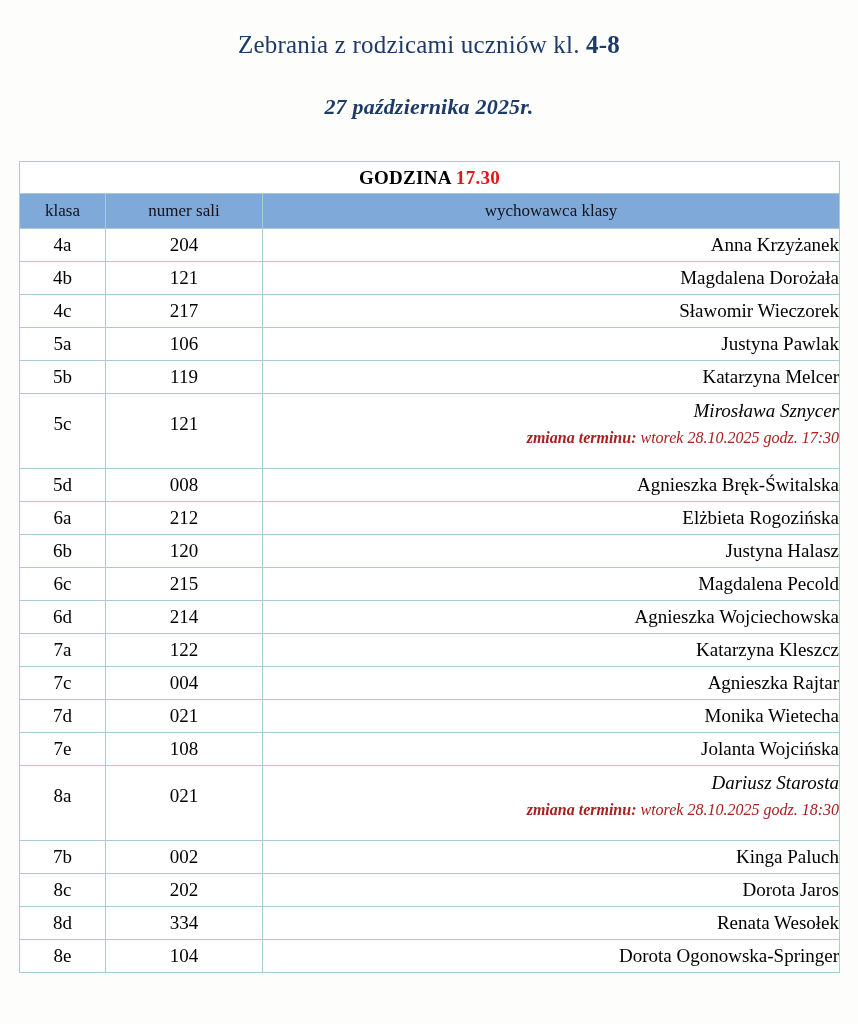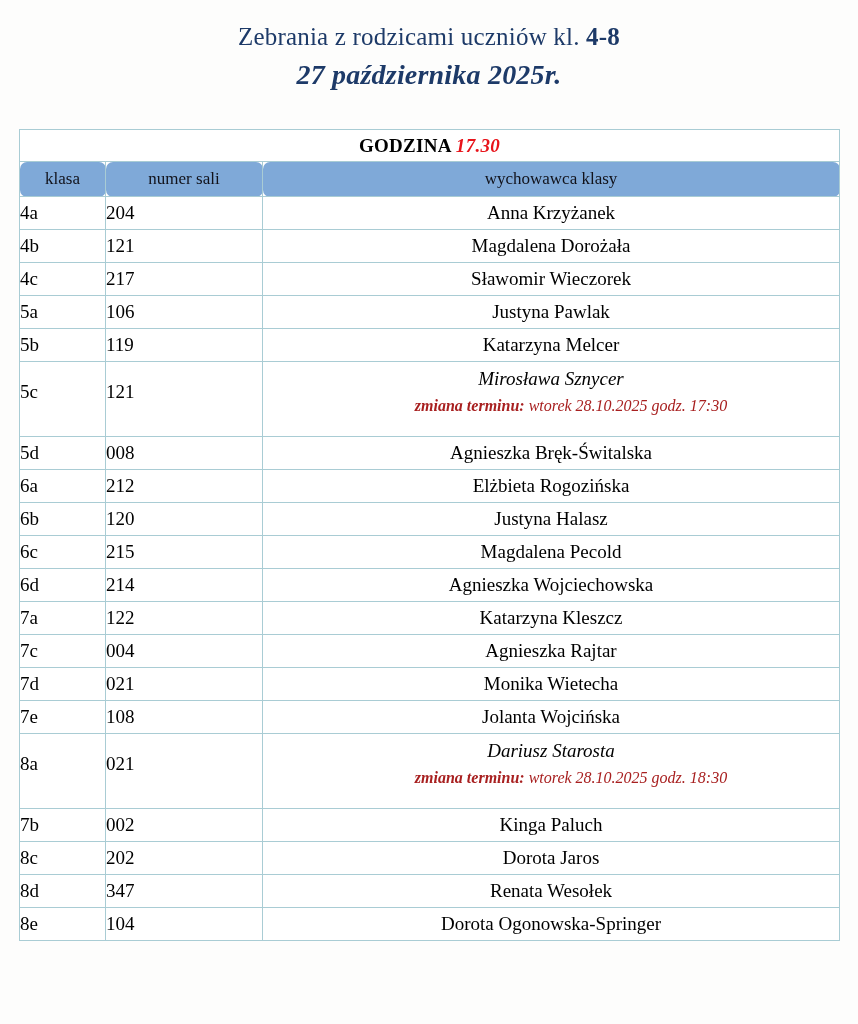--- a/index.html
+++ b/index.html
@@ -19,38 +19,38 @@
   .page {
     position: relative;
     width: 858px;
     height: 1024px;
     box-sizing: border-box;
   }
 
   
   .title-block {
     text-align: center;
-    padding-top: 20px;
+    padding-top: 28px;
   }
   .title-line-1 {
     font-size: 25px;
     line-height: 34px;
     color: #1d3a68;
     letter-spacing: 0.2px;
   }
   .title-line-1 .accent {
     font-weight: bold;
   }
   .title-line-2 {
-    font-size: 28px;
+    font-size: 22px;
     line-height: 34px;
     color: #1d3a68;
     font-weight: bold;
     font-style: italic;
-    margin-top: 4px;
+    margin-top: 28px;
     letter-spacing: 0.2px;
   }
 
   
   .table-wrap {
     margin: 37px 19px 0 19px;
   }
   table.schedule {
     border-collapse: collapse;
     width: 820px;
@@ -74,46 +74,44 @@
     height: 31px;
     text-align: center;
     background: #ffffff;
     font-weight: bold;
     font-size: 19px;
     letter-spacing: 0.3px;
   }
   .banner-cell .hour {
     color: #e8131a;
     font-weight: bold;
-    font-style: italic;
   }
 
   
   thead tr.head-row th {
     background: #7fa9d8;
     height: 34px;
     font-size: 17px;
     font-weight: normal;
     color: #11121a;
     text-align: center;
-    border-radius: 7px;
   }
 
   
   tbody td {
     height: 32px;
     font-size: 19px;
     background: #ffffff;
   }
   td.cell-klasa,
   td.cell-sala {
-    text-align: left;
+    text-align: center;
   }
   td.cell-wych {
-    text-align: center;
+    text-align: right;
     padding-left: 14px;
   }
   tr.has-note td {
     height: 55px;
     vertical-align: top;
   }
   tr.has-note td.cell-klasa,
   tr.has-note td.cell-sala {
     padding-top: 19px;
   }
@@ -252,21 +250,21 @@
             <td class="cell-sala">002</td>
             <td class="cell-wych"><span>Kinga Paluch</span></td>
           </tr>
           <tr>
             <td class="cell-klasa">8c</td>
             <td class="cell-sala">202</td>
             <td class="cell-wych"><span>Dorota Jaros</span></td>
           </tr>
           <tr>
             <td class="cell-klasa">8d</td>
-            <td class="cell-sala">347</td>
+            <td class="cell-sala">334</td>
             <td class="cell-wych"><span>Renata Wesołek</span></td>
           </tr>
           <tr>
             <td class="cell-klasa">8e</td>
             <td class="cell-sala">104</td>
             <td class="cell-wych"><span>Dorota Ogonowska-Springer</span></td>
           </tr>
         </tbody>
     </table>
   </div>

